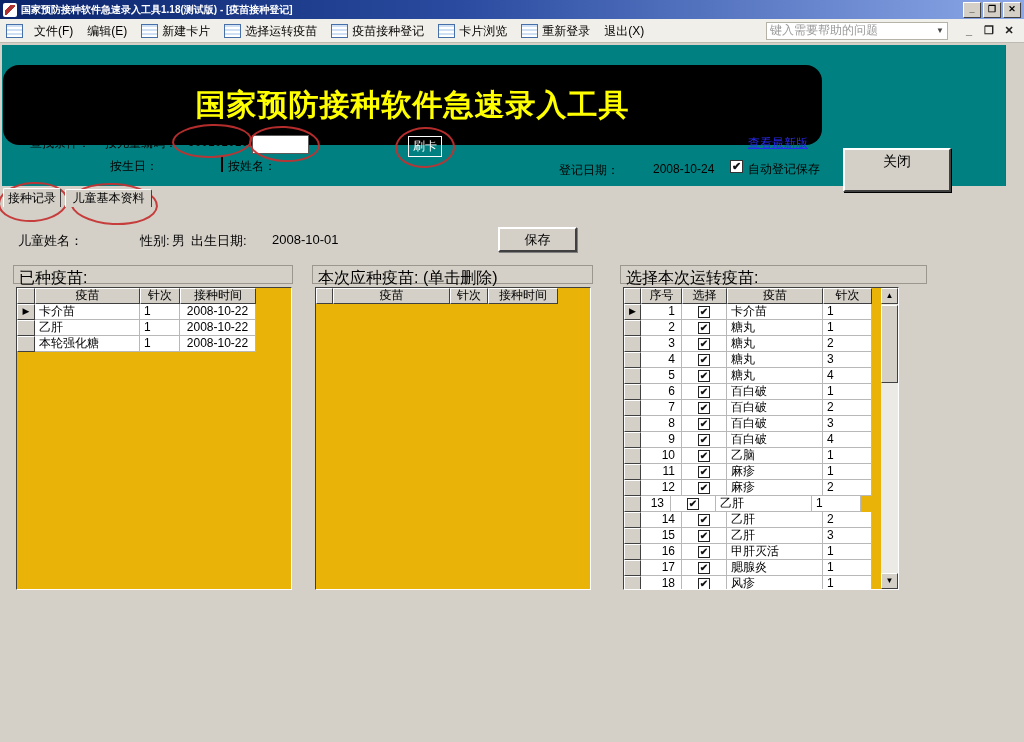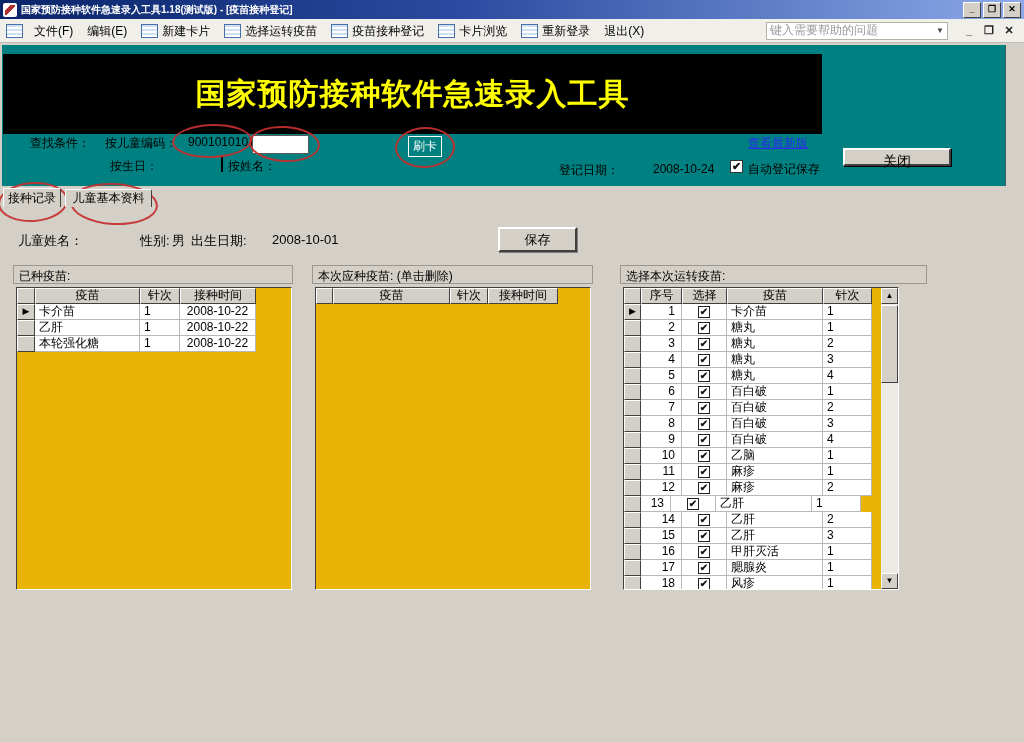--- a/index.html
+++ b/index.html
@@ -29,52 +29,52 @@
   .helpbox{margin-left:auto;display:flex;align-items:center;width:182px;height:18px;background:#fff;
     border:1px solid #b5b2a8;padding:0 3px;box-sizing:border-box;}
   .helpbox .ph{color:#9a9a9a;font-size:12px;white-space:nowrap;overflow:hidden;flex:1;}
   .helpbox .dd{font-size:8px;color:#444;}
   .mdibtns{display:flex;gap:6px;margin:0 8px 0 14px;}
   .mdib{font-size:11px;font-weight:bold;color:#222;width:14px;text-align:center;cursor:default;}
 
   
   .teal{position:absolute;left:2px;top:45px;width:1004px;height:141px;background:#008080;
     border-right:1px solid #3f5f5f;box-sizing:border-box;font-size:12px;color:#000;}
-  .banner{position:absolute;left:1px;top:9px;width:819px;height:80px;background:#000;
-    display:flex;align-items:center;justify-content:center;}
+  .banner{position:absolute;left:1px;top:20px;width:819px;height:80px;background:#000;
+    display:flex;align-items:center;justify-content:center;border-radius:16px;}
   .banner .btxt{color:#ffff00;font-size:30px;font-weight:bold;letter-spacing:1px;white-space:nowrap;}
   .tlab{position:absolute;white-space:nowrap;}
   .code-input{position:absolute;left:250px;top:90px;width:57px;height:19px;background:#fff;
     border:1px solid #5a5a5a;box-sizing:border-box;}
   .swipe{position:absolute;left:406px;top:91px;width:34px;height:21px;border:1px solid #fff;
     color:#fff;text-align:center;line-height:19px;box-sizing:border-box;font-size:12px;}
   .vlink{position:absolute;left:746px;top:90px;color:#2a2af0;text-decoration:underline;cursor:pointer;}
   .caret{position:absolute;left:219px;top:111px;width:2px;height:16px;background:#000;}
   .tcheck{position:absolute;left:728px;top:115px;width:13px;height:13px;background:#fff;
     border:1px solid #333;box-sizing:border-box;text-align:center;line-height:11px;font-size:11px;font-weight:bold;color:#111;}
-  .closebtn{position:absolute;left:841px;top:103px;width:108px;height:18px;background:#d4d0c8;
+  .closebtn{position:absolute;left:841px;top:103px;width:108px;height:44px;background:#d4d0c8;
     border:2px solid;border-color:#fff #404040 #404040 #fff;box-shadow:1px 1px 0 #000;
     text-align:center;line-height:23px;font-size:14px;box-sizing:border-box;cursor:default;}
 
   
   .tab{position:absolute;background:#d4d0c8;border:1px solid;border-color:#fff #404040 #404040 #fff;
     border-bottom:none;font-size:12px;text-align:center;box-sizing:border-box;
     border-top-left-radius:2px;border-top-right-radius:2px;}
   .tab.active{left:3px;top:188px;width:58px;height:19px;line-height:18px;z-index:3;}
   .tab.inactive{left:65px;top:189px;width:87px;height:18px;line-height:17px;z-index:2;}
 
   
   .flab{position:absolute;font-size:13px;white-space:nowrap;color:#000;}
   .savebtn{position:absolute;left:498px;top:227px;width:79px;height:25px;background:#d4d0c8;
     border:2px solid;border-color:#fff #404040 #404040 #fff;box-shadow:1px 1px 0 #808080;
     text-align:center;line-height:21px;font-size:13px;box-sizing:border-box;cursor:default;}
 
   
   .panel-label{position:absolute;top:265px;height:19px;background:#d4d0c8;border:1px solid #9b978e;
-    box-sizing:border-box;font-size:12px;padding:2px 0 0 5px;white-space:nowrap;}
+    box-sizing:border-box;font-size:16px;padding:2px 0 0 5px;white-space:nowrap;}
   .grid{position:absolute;top:287px;height:303px;background:#eab308;
     border:1px solid;border-color:#404040 #fff #fff #404040;box-sizing:border-box;overflow:hidden;font-size:12px;}
   .grow{display:flex;height:16px;}
   .gcell{box-sizing:border-box;height:16px;line-height:15px;overflow:hidden;white-space:nowrap;flex:0 0 auto;}
   .hdr{background:#d4d0c8;border:1px solid;border-color:#fff #404040 #404040 #fff;text-align:center;line-height:13px;}
   .selc{background:#d4d0c8;border:1px solid;border-color:#fff #404040 #404040 #fff;text-align:center;
     font-size:9px;line-height:13px;color:#000;}
   .dcell{background:#fff;border-right:1px solid #b8b8b8;border-bottom:1px solid #b8b8b8;padding:0 4px;}
   .ar{text-align:right;padding-right:6px;}
   .ac{text-align:center;}

